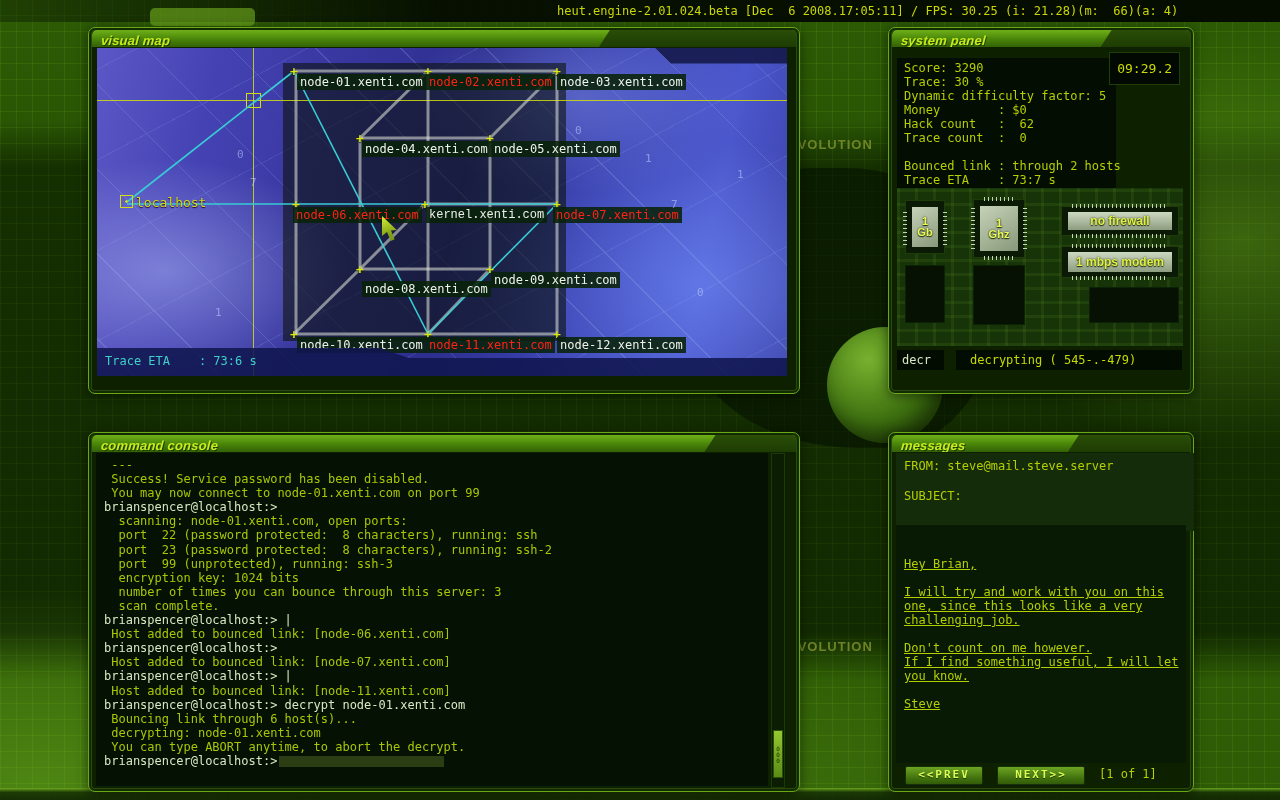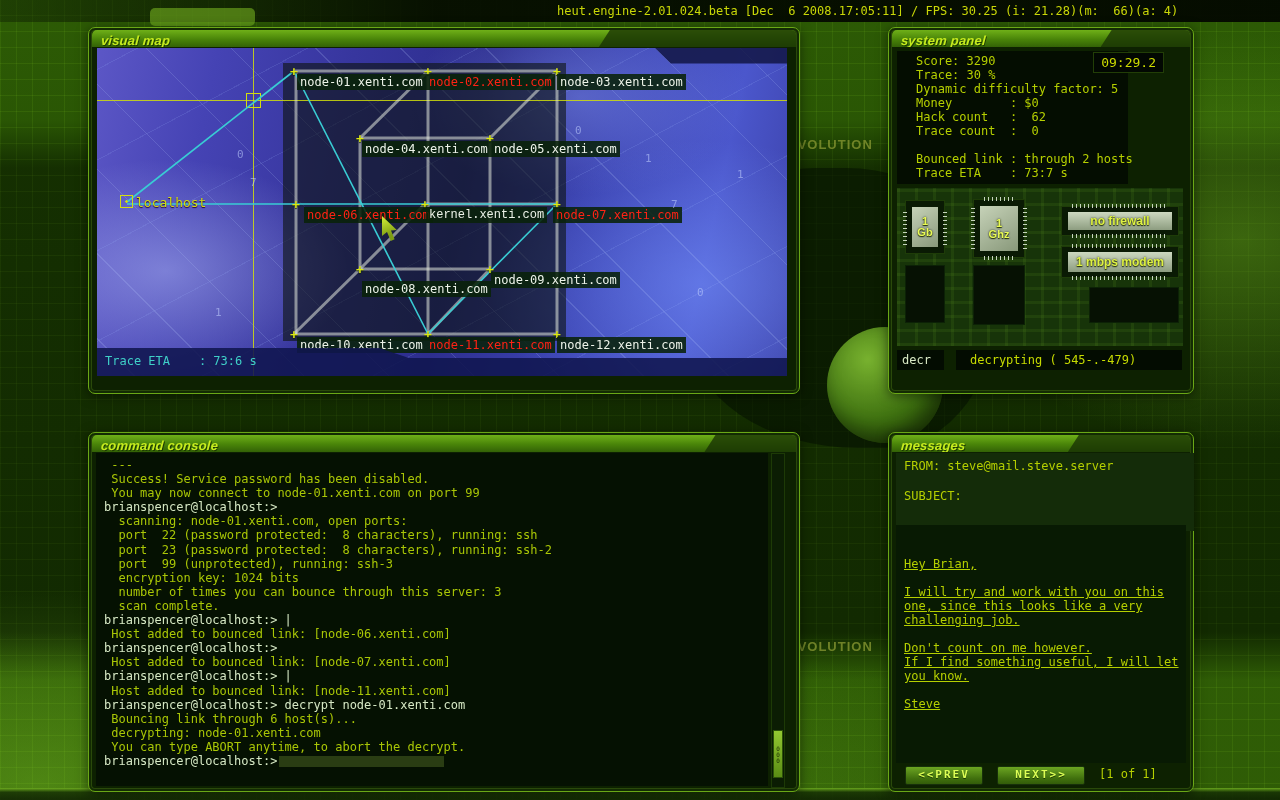--- a/index.html
+++ b/index.html
@@ -76,23 +76,23 @@
     background:linear-gradient(160deg,#d6f03a,#7d9c12 70%);
     clip-path:polygon(0 0,0 80%,25% 64%,44% 100%,63% 93%,45% 58%,74% 56%);
     filter:drop-shadow(1px 1px 0 #13240a);}
   #map-strip{left:0;top:300px;width:690px;height:28px;background:rgba(16,22,78,0.88);
     clip-path:polygon(0 0,282px 0,312px 10px,100% 10px,100% 100%,0 100%);}
   #map-trace-eta{left:8px;top:306px;font:12px "DejaVu Sans Mono",monospace;color:#3fd0c8;white-space:pre;}
 
   
   #sys-panel{left:888px;top:27px;width:304px;height:365px;}
   #sys-content{left:5px;top:20px;width:294px;height:338px;}
-  #sys-stats{left:3px;top:3px;width:212px;height:130px;background:#040d01;padding:3px 0 0 19px;}
+  #sys-stats{left:3px;top:10px;width:212px;height:130px;background:#040d01;padding:3px 0 0 7px;}
   .stat-line{font:12px "DejaVu Sans Mono",monospace;color:#b5cf00;line-height:14px;min-height:14px;white-space:pre;}
-  #sys-clock{right:24px;top:4px;background:#020802;border:1px solid #223e07;padding:2px 7px;
+  #sys-clock{right:8px;top:4px;background:#020802;border:1px solid #223e07;padding:8px 7px;
     font:13px "DejaVu Sans Mono",monospace;color:#ccdb00;}
   #sys-board{left:3px;top:140px;right:5px;height:158px;background-color:#173409;
     background-image:
       repeating-linear-gradient(0deg, rgba(120,190,40,0.10) 0 3px, transparent 3px 14px),
       repeating-linear-gradient(90deg, rgba(120,190,40,0.10) 0 3px, transparent 3px 18px);}
   .chipframe{position:absolute;background:#0a1a04;border:1px solid #1e3c08;}
   .chipface{position:absolute;inset:6px;background:linear-gradient(145deg,#c6d2b8,#88987a);
     display:flex;flex-direction:column;align-items:center;justify-content:center;
     font:bold 11px "Liberation Sans",sans-serif;color:#e9fb55;text-shadow:0 1px 1px #22300a,0 0 2px #222;line-height:11px;}
   .barface{position:absolute;inset:5px 6px;background:linear-gradient(180deg,#cdd8c0,#8d9d80);
@@ -199,21 +199,21 @@
         <div class="mk" style="left: 263px; top: 221px;">+</div>
         <div class="mk" style="left: 393px; top: 221px;">+</div>
         <div class="mk" style="left: 197px; top: 286px;">+</div>
         <div class="mk" style="left: 331px; top: 286px;">+</div>
         <div class="mk" style="left: 460px; top: 286px;">+</div>
         <div class="nlabel" style="left: 200px; top: 26px;">node-01.xenti.com</div>
         <div class="nlabel red" style="left: 329px; top: 26px;">node-02.xenti.com</div>
         <div class="nlabel" style="left: 460px; top: 26px;">node-03.xenti.com</div>
         <div class="nlabel" style="left: 265px; top: 93px;">node-04.xenti.com</div>
         <div class="nlabel" style="left: 394px; top: 93px;">node-05.xenti.com</div>
-        <div class="nlabel red" style="left: 207px; top: 159px;">node-06.xenti.com</div>
+        <div class="nlabel red" style="left: 196px; top: 159px;">node-06.xenti.com</div>
         <div class="nlabel" style="left: 329px; top: 159px; font-family: Liberation Mono, monospace;">kernel.xenti.com</div>
         <div class="nlabel red" style="left: 456px; top: 159px;">node-07.xenti.com</div>
         <div class="nlabel" style="left: 265px; top: 233px;">node-08.xenti.com</div>
         <div class="nlabel" style="left: 394px; top: 224px;">node-09.xenti.com</div>
         <div class="nlabel" style="left: 200px; top: 289px;">node-10.xenti.com</div>
         <div class="nlabel red" style="left: 329px; top: 289px;">node-11.xenti.com</div>
         <div class="nlabel" style="left: 460px; top: 289px;">node-12.xenti.com</div>
         <div class="pdigit" style="left: 140px; top: 100px;">0</div>
         <div class="pdigit" style="left: 153px; top: 128px;">7</div>
         <div class="pdigit" style="left: 118px; top: 258px;">1</div>

